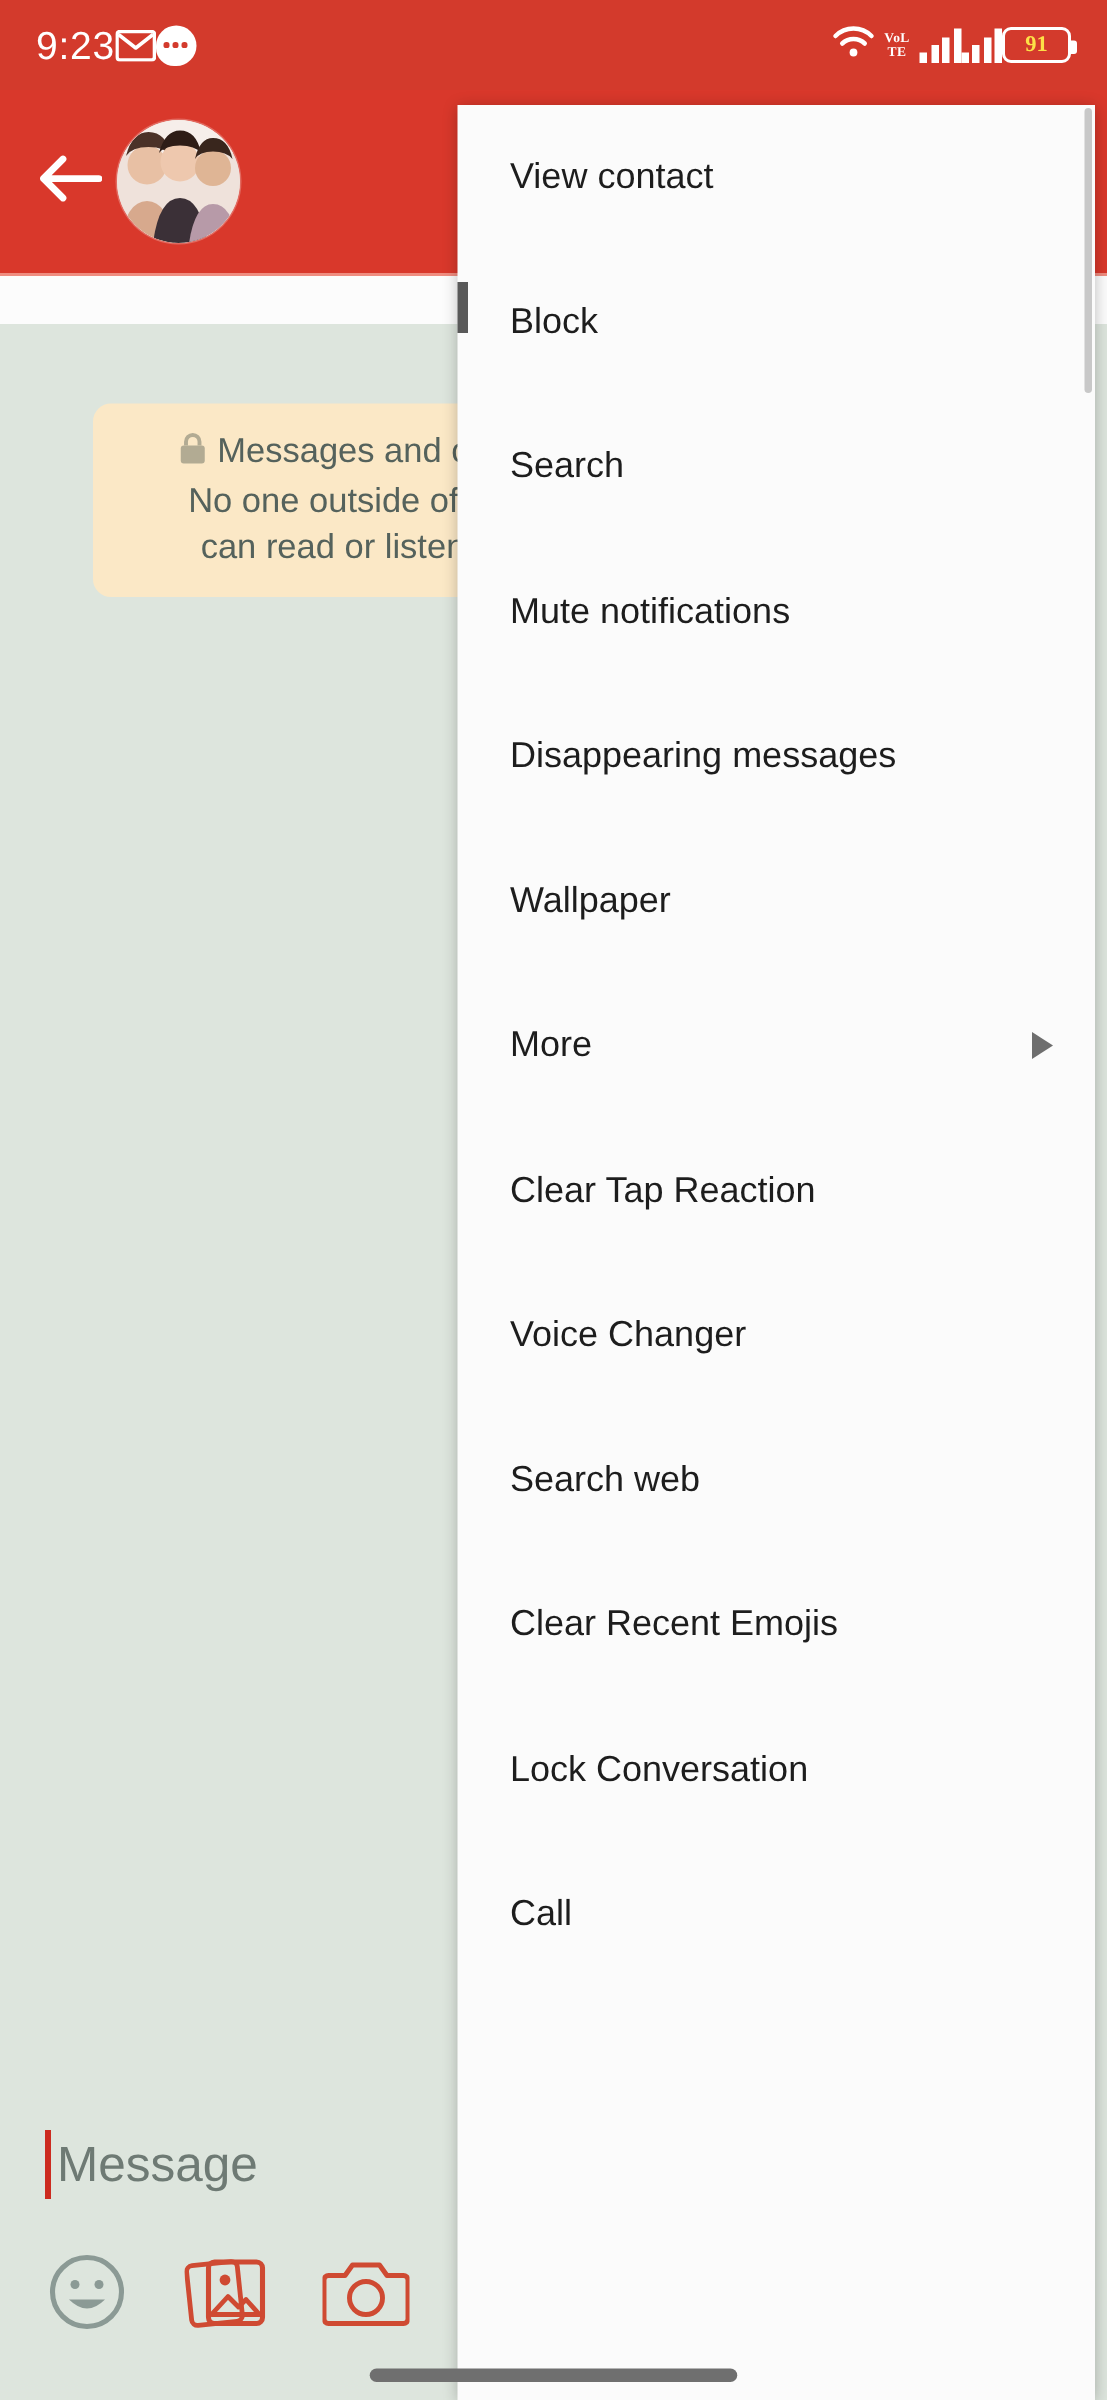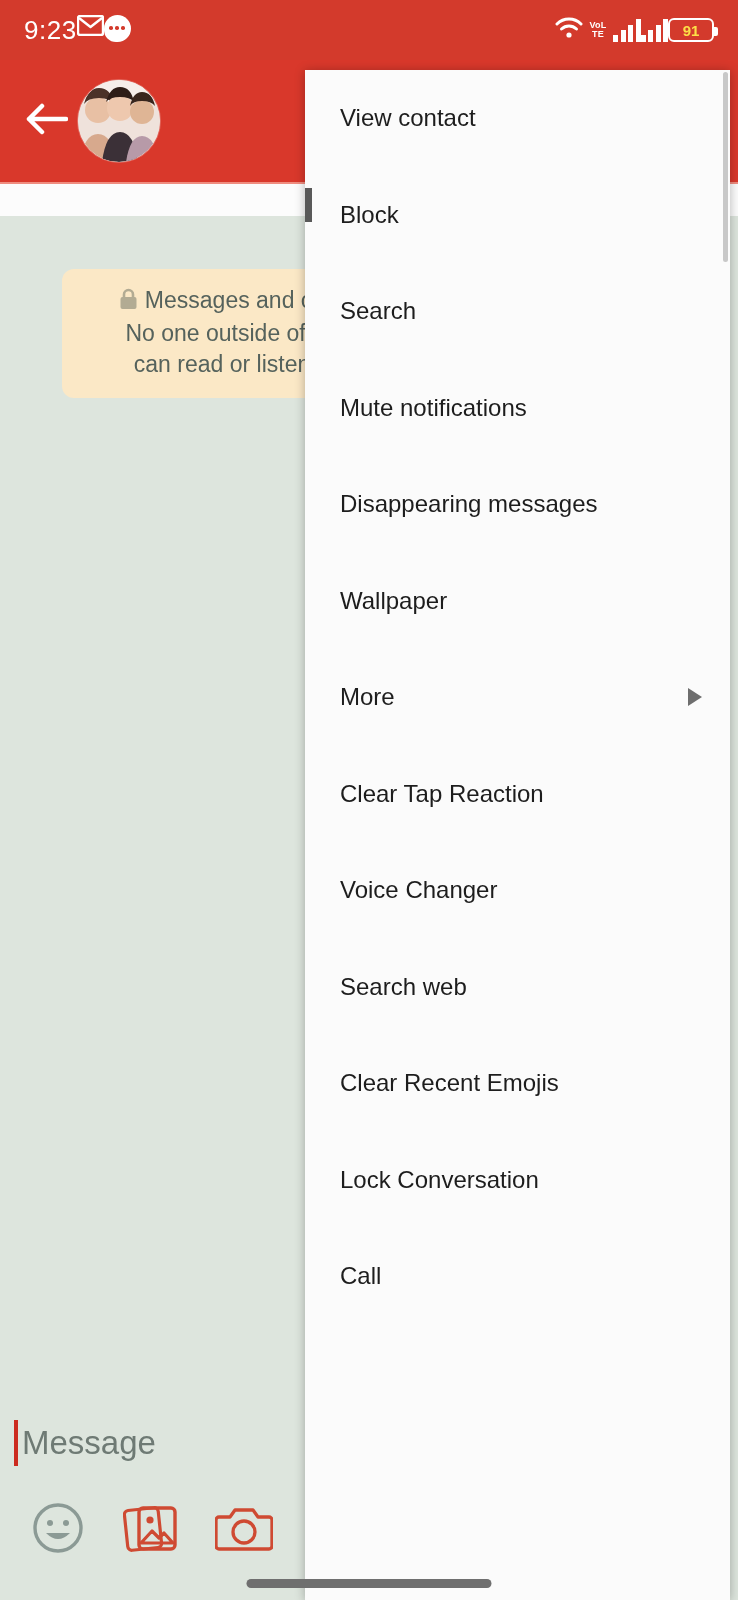--- a/index.html
+++ b/index.html
@@ -12,23 +12,23 @@
   }
   #app { position:relative; width:738px; height:1600px; overflow:hidden; }
 
   
   .statusbar {
     position:absolute; left:0; top:0; width:738px; height:60px;
     background:#d33a2c;
     display:flex; align-items:center; justify-content:space-between;
     padding:0 24px;
   }
-  .sb-left { display:flex; align-items:flex-start; }
+  .sb-left { display:flex; align-items:center; }
   .sb-time { color:#fff; font-size:26px; letter-spacing:.5px; }
-  .sb-right { display:flex; align-items:center; gap:0; }
+  .sb-right { display:flex; align-items:center; gap:0;font-family:Liberation Serif, serif; }
   .ic { display:inline-block; }
 
   .gmail-ic { width:27px; height:21px; position:relative; }
   .gmail-ic svg { display:block; }
   .bubble-ic { width:27px; height:27px; border-radius:50% 50% 50% 12px; background:#fff;
                display:flex; align-items:center; justify-content:center; gap:2.5px; }
   .bubble-ic i { width:3.5px; height:3.5px; border-radius:50%; background:#d33a2c; display:block; }
 
   .volte { width:30px; height:24px; display:flex; flex-direction:column;
            justify-content:center; align-items:center; line-height:1; }
@@ -67,21 +67,21 @@
 
   .enc-bubble {
     position:absolute; left:62px; top:53px; width:320px;
     background:#fbe8c6; border-radius:12px; padding:16px 14px 18px 14px;
     text-align:center; color:#55625c; font-size:23px; line-height:31px;
   }
   .enc-bubble .lock { display:inline-block; vertical-align:-2px; margin-right:7px; }
 
   
   .composer { position:absolute; left:0; bottom:0; width:738px; height:200px; }
-  .msg-input { position:absolute; left:14px; top:20px; display:flex; align-items:center; }
+  .msg-input { position:absolute; left:30px; top:20px; display:flex; align-items:center; }
   .caret { width:4px; height:46px; background:#cc2b1f; display:block; }
   .msg-ph { font-size:33px; color:#6e7a74; margin-left:4px; }
   .comp-icons { position:absolute; left:28px; top:100px; display:flex; align-items:center; gap:33px; }
   .comp-icons .slot { width:60px; height:60px; display:flex; align-items:center; justify-content:center; }
 
   
   .menu {
     position:absolute; left:305px; top:70px; width:425px; height:1530px;
     background:#fbfbfb; box-shadow:0 1px 10px rgba(0,0,0,.28);
     overflow:hidden;

